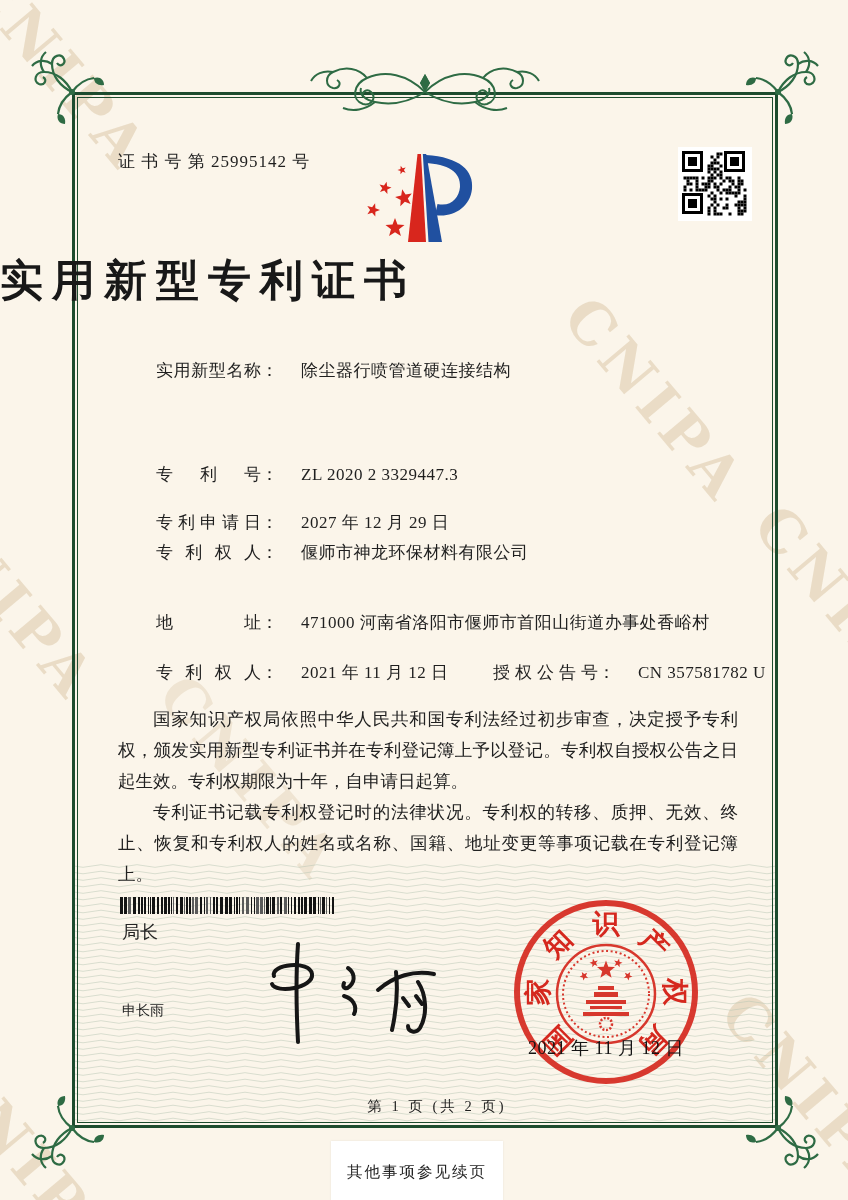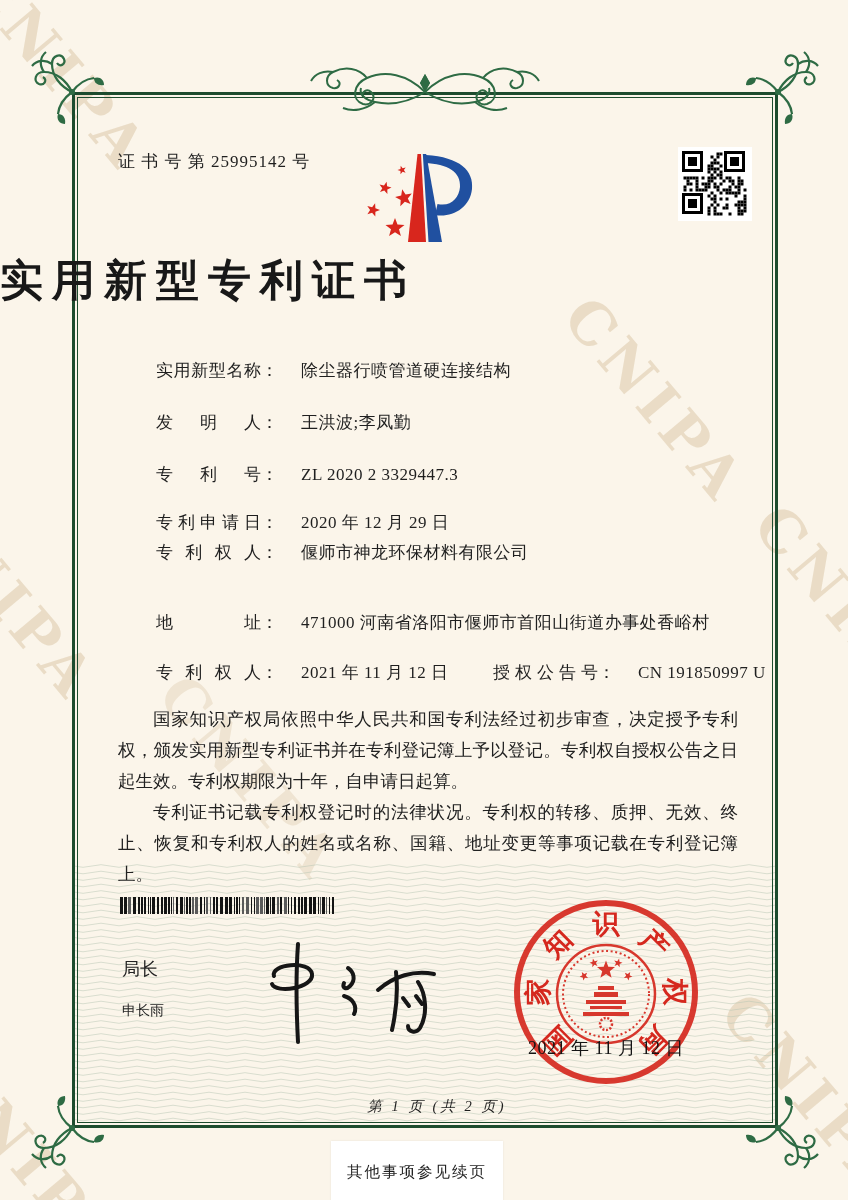--- a/index.html
+++ b/index.html
@@ -38,34 +38,34 @@
   .flabel{display:inline-block;width:105px;text-align:justify;text-align-last:justify;vertical-align:top;margin-left:38px;}
   .colon{display:inline-block;}
   .fvalue{margin-left:23px;letter-spacing:0.5px;}
   .row2{position:absolute;left:337px;top:0;}
   
   .paras{position:absolute;left:118px;top:704px;width:620px;font-size:17.5px;line-height:31px;
          text-align:justify;z-index:2;color:#212121;}
   .paras p{margin:0;text-indent:2em;}
   
   #barcode{position:absolute;left:120px;top:897px;z-index:2;}
-  .sig-title{position:absolute;left:122px;top:957px;font-size:18px;z-index:2;
+  .sig-title{position:absolute;left:122px;top:920px;font-size:18px;z-index:2;
              font-family:"Liberation Sans","DejaVu Sans",sans-serif;color:#232323;}
   .sig-name{position:absolute;left:122px;top:1002px;font-size:14px;z-index:2;
             font-family:Liberation Serif, serif;color:#232323;}
   #sig-svg{position:absolute;left:246px;top:938px;z-index:3;}
   .seal{position:absolute;left:514px;top:900px;width:184px;height:184px;z-index:3;}
   .seal-ring{position:absolute;inset:0;border:6px solid #d5281e;border-radius:50%;box-sizing:border-box;opacity:.92;}
   .seal-char{position:absolute;left:50%;top:50%;font-size:27px;font-weight:bold;color:#d5281e;
              font-family:"DejaVu Serif",serif;line-height:1;}
   .emblem{position:absolute;left:40px;top:42px;opacity:.92;}
   .seal-date{position:absolute;left:516px;top:1036px;width:180px;text-align:center;font-size:18px;
              color:#141414;z-index:4;letter-spacing:0.5px;}
   .page-footer{position:absolute;left:72px;top:1097px;width:730px;text-align:center;
-               font-size:14.5px;letter-spacing:3px;z-index:2;font-style:italic;}
+               font-size:14.5px;letter-spacing:3px;z-index:2;}
   .note{position:absolute;left:331px;top:1141px;background:#ffffff;padding:21px 16px;
         font-size:15.5px;letter-spacing:2px;z-index:2;box-shadow:0 0 2px rgba(0,0,0,.08);}
 </style>
 </head>
 <body>
 
 <div class="page">
 
   <span class="wm wm1">CNIPA</span>
   <span class="wm wm2">CNIPA</span>
@@ -344,39 +344,36 @@
         <rect x="55.5" y="61.5" width="3" height="3" fill="#000"></rect>
         <rect x="58.5" y="61.5" width="3" height="3" fill="#000"></rect>
       </svg>
   </div>
 
   <div class="title">实用新型专利证书</div>
 
   <div class="row" style="top:359px">
     <span class="flabel">实用新型名称</span><span class="colon">：</span><span class="fvalue">除尘器行喷管道硬连接结构</span>
   </div>
-  <div class="row" style="top:411px">
-    <span class="flabel">发明人</span><span class="colon">：</span><span class="fvalue">王洪波;李凤勤</span>
-  </div>
   <div class="row" style="top:463px">
     <span class="flabel">专利号</span><span class="colon">：</span><span class="fvalue">ZL 2020 2 3329447.3</span>
   </div>
   <div class="row" style="top:511px">
-    <span class="flabel">专利申请日</span><span class="colon">：</span><span class="fvalue">2020 年 12 月 29 日</span>
+    <span class="flabel">专利申请日</span><span class="colon">：</span><span class="fvalue">2027 年 12 月 29 日</span>
   </div>
   <div class="row" style="top:541px">
     <span class="flabel">专利权人</span><span class="colon">：</span><span class="fvalue">偃师市神龙环保材料有限公司</span>
   </div>
   <div class="row" style="top:611px">
     <span class="flabel">地址</span><span class="colon">：</span><span class="fvalue">471000 河南省洛阳市偃师市首阳山街道办事处香峪村</span>
   </div>
   <div class="row" style="top:661px">
     <span class="flabel">专利权人</span><span class="colon">：</span><span class="fvalue">2021 年 11 月 12 日</span>
     <span class="row2">
-      <span class="flabel">授权公告号</span><span class="colon">：</span><span class="fvalue">CN 191850997 U</span>
+      <span class="flabel">授权公告号</span><span class="colon">：</span><span class="fvalue">CN 357581782 U</span>
     </span>
   </div>
 
   <div class="paras">
     <p>国家知识产权局依照中华人民共和国专利法经过初步审查，决定授予专利权，颁发实用新型专利证书并在专利登记簿上予以登记。专利权自授权公告之日起生效。专利权期限为十年，自申请日起算。</p>
     <p>专利证书记载专利权登记时的法律状况。专利权的转移、质押、无效、终止、恢复和专利权人的姓名或名称、国籍、地址变更等事项记载在专利登记簿上。</p>
   </div>
 
   <svg id="barcode" width="216" height="17">
       <rect x="0" y="0" width="3" height="17" fill="#141414"></rect>

